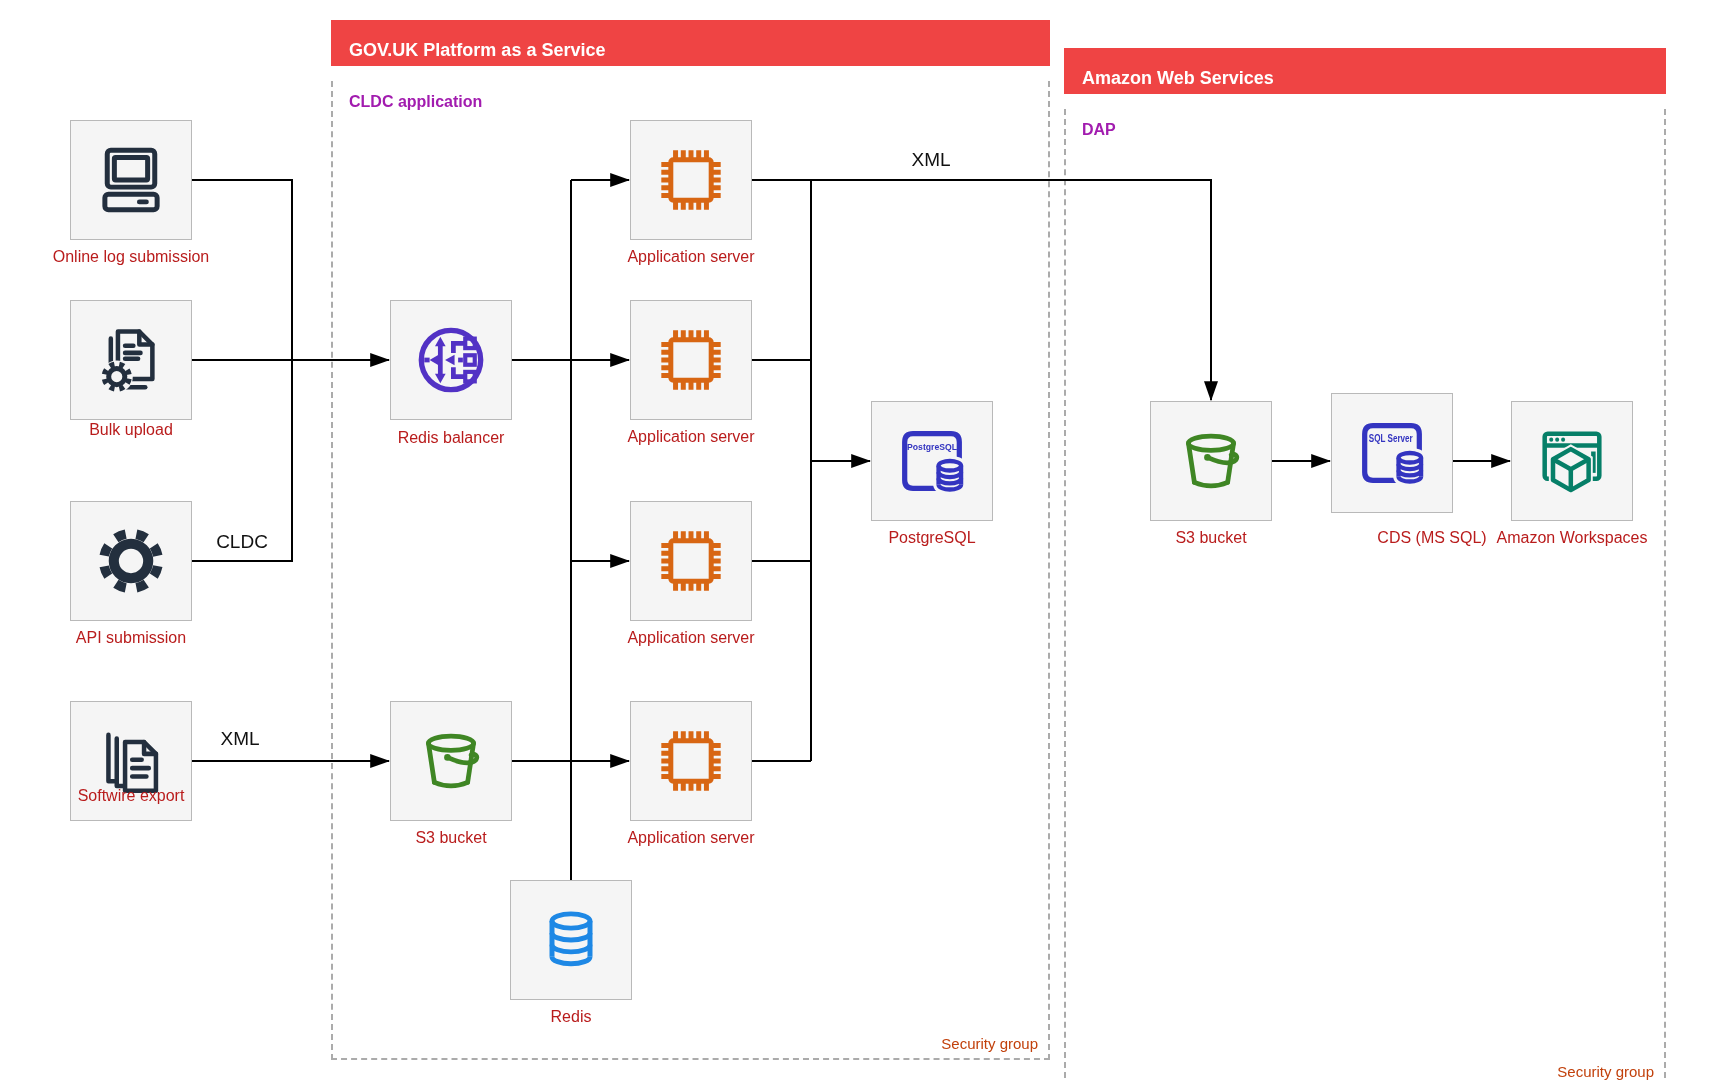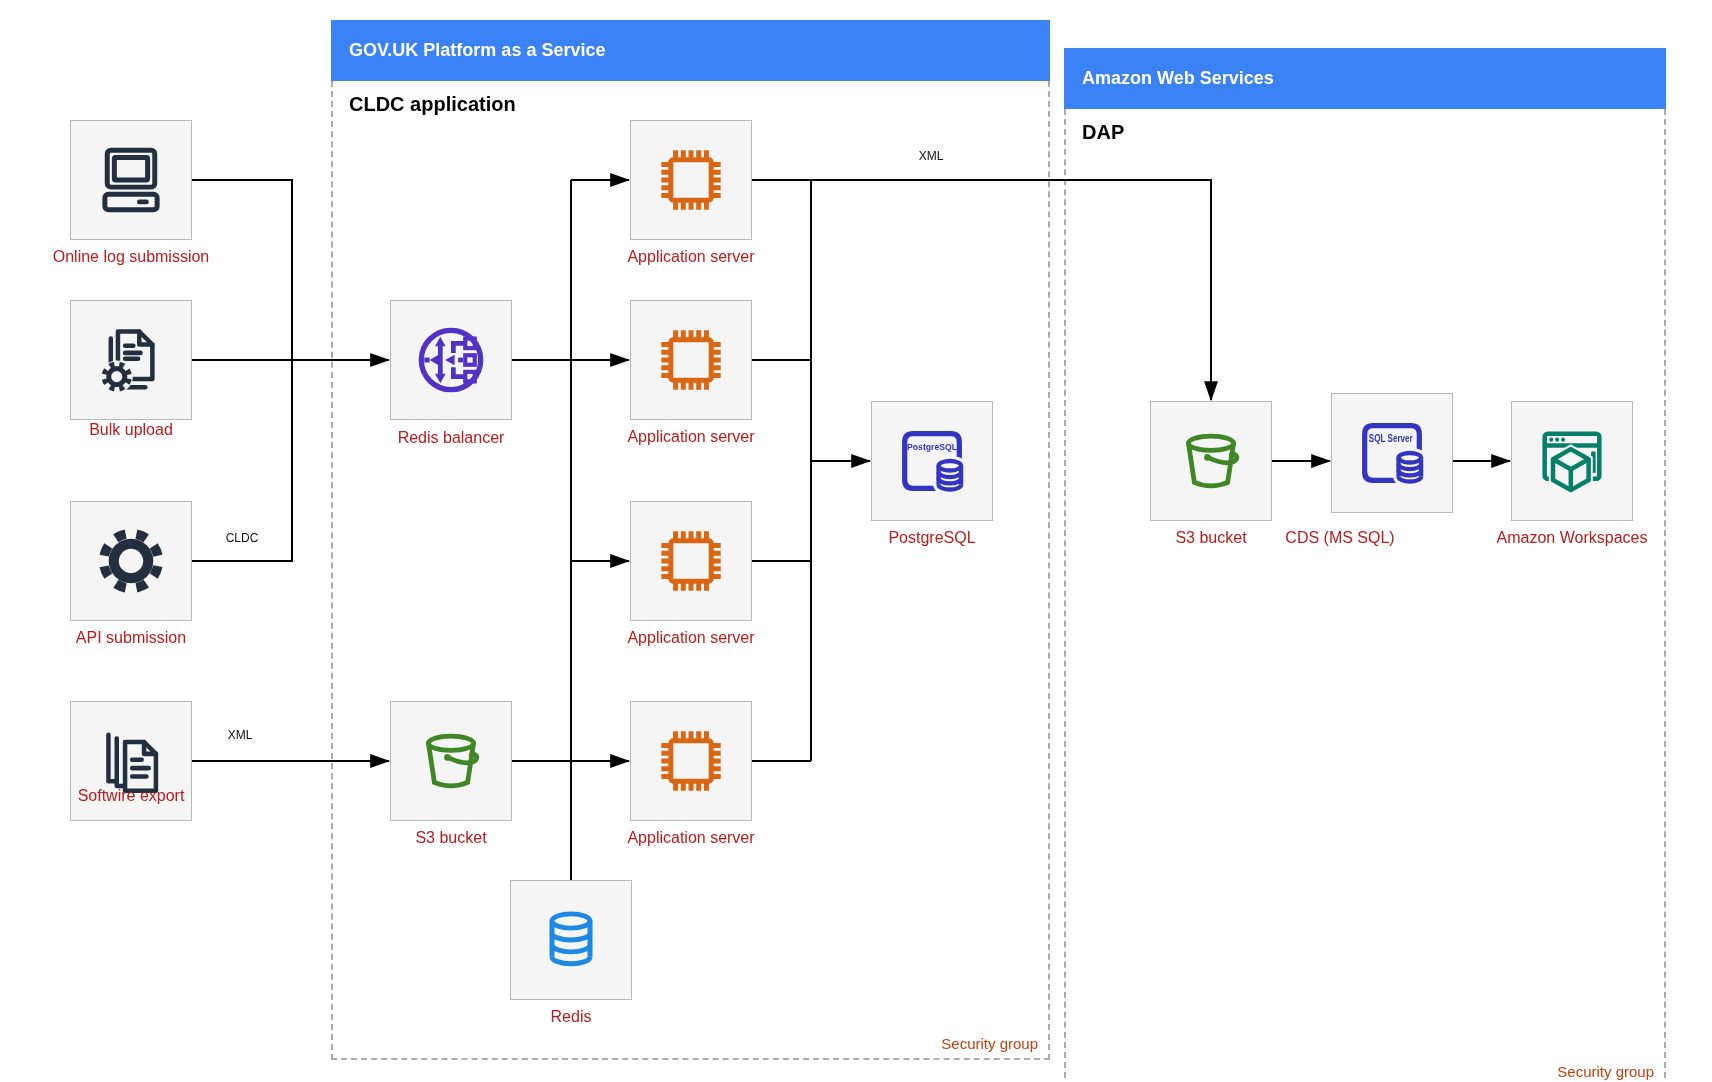--- a/index.html
+++ b/index.html
@@ -1,37 +1,37 @@
 <!DOCTYPE html>
 <html><head>
 <meta charset="utf-8">
 <style>
   html,body{margin:0;padding:0;background:#ffffff;}
   .stage{position:relative;width:1712px;height:1082px;background:#ffffff;
          font-family:"Liberation Sans",sans-serif;overflow:hidden;}
   
   .container{position:absolute;}
-  .container-header{position:absolute;left:0;top:0;right:0;height:61px;background:#3b82f6;}
+  .container-header{position:absolute;left:0;top:0;right:0;height:46px;background:#ef4444;}
   .container-header span{display:block;line-height:61px;padding-left:18px;color:#ffffff;
                          font-size:18px;font-weight:bold;}
   .container-body{position:absolute;left:0;top:61px;right:0;bottom:0;
                   border-left:2px dashed #ABABAB;border-right:2px dashed #ABABAB;
                   border-bottom:2px dashed #ABABAB;}
-  .container-sublabel{position:absolute;left:16px;top:12px;font-size:20px;font-weight:bold;color:#000000;}
+  .container-sublabel{position:absolute;left:16px;top:12px;font-size:16px;font-weight:bold;color:#a21caf;}
   .security-label{position:absolute;right:10px;bottom:6px;font-size:15px;color:#c2410c;}
   
   svg.wires{position:absolute;left:0;top:0;z-index:2;}
   
   .node{position:absolute;width:122px;height:120px;box-sizing:border-box;
         background:#F5F5F5;border:1.5px solid #B9B9B9;z-index:3;
         display:flex;align-items:center;justify-content:center;}
   .node svg{width:76px;height:76px;display:block;}
   .node-label{position:absolute;width:220px;text-align:center;font-size:16px;color:#b91c1c;
               z-index:3;white-space:nowrap;}
-  .edge-label{position:absolute;width:100px;text-align:center;font-size:12px;color:#111;z-index:4;}
+  .edge-label{position:absolute;width:100px;text-align:center;font-size:19px;color:#111;z-index:4;}
 </style>
 </head>
 <body>
 
 <div class="stage">
 
   <div class="container" style="left:331px;top:20px;width:719px;height:1040px;">
     <div class="container-header">
       <span>GOV.UK Platform as a Service</span>
     </div>
@@ -288,21 +288,21 @@
         <ellipse cx="47" cy="36" rx="9.5" ry="4"></ellipse>
       </g>
       <g stroke="#3334C0" stroke-width="3.6" fill="none">
         <path d="M37.5,36 V52 M56.5,36 V52"></path>
         <path d="M37.5,41.5 A9.5,4 0 0 0 56.5,41.5"></path>
         <path d="M37.5,46.8 A9.5,4 0 0 0 56.5,46.8"></path>
         <path d="M37.5,52 A9.5,4 0 0 0 56.5,52"></path>
       </g>
     </svg>
   </div>
-  <div class="node-label" style="left:1230px;top:529px;">CDS (MS SQL)</div>
+  <div class="node-label" style="left:1322px;top:529px;">CDS (MS SQL)</div>
 
   <div class="node" style="left:1511px;top:401px;">
     <svg viewBox="0 0 64 64">
       <g stroke="#067F68" stroke-width="3.8" fill="none" stroke-linejoin="round">
         <rect x="9" y="9" width="46" height="38" rx="2.5"></rect>
         <path d="M9,19 H55"></path>
         <path d="M50,24 V42"></path>
       </g>
       <g fill="#067F68">
         <circle cx="14.5" cy="14" r="1.7"></circle>

